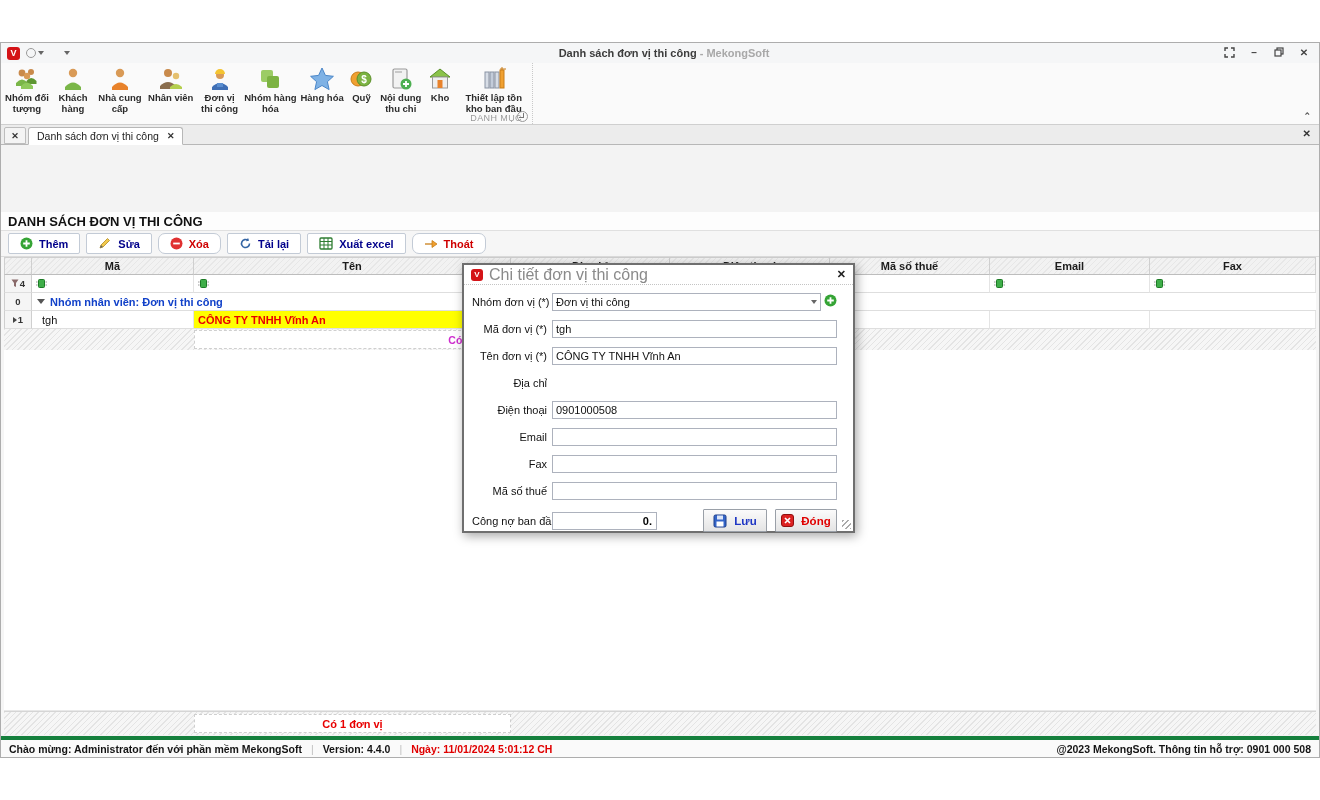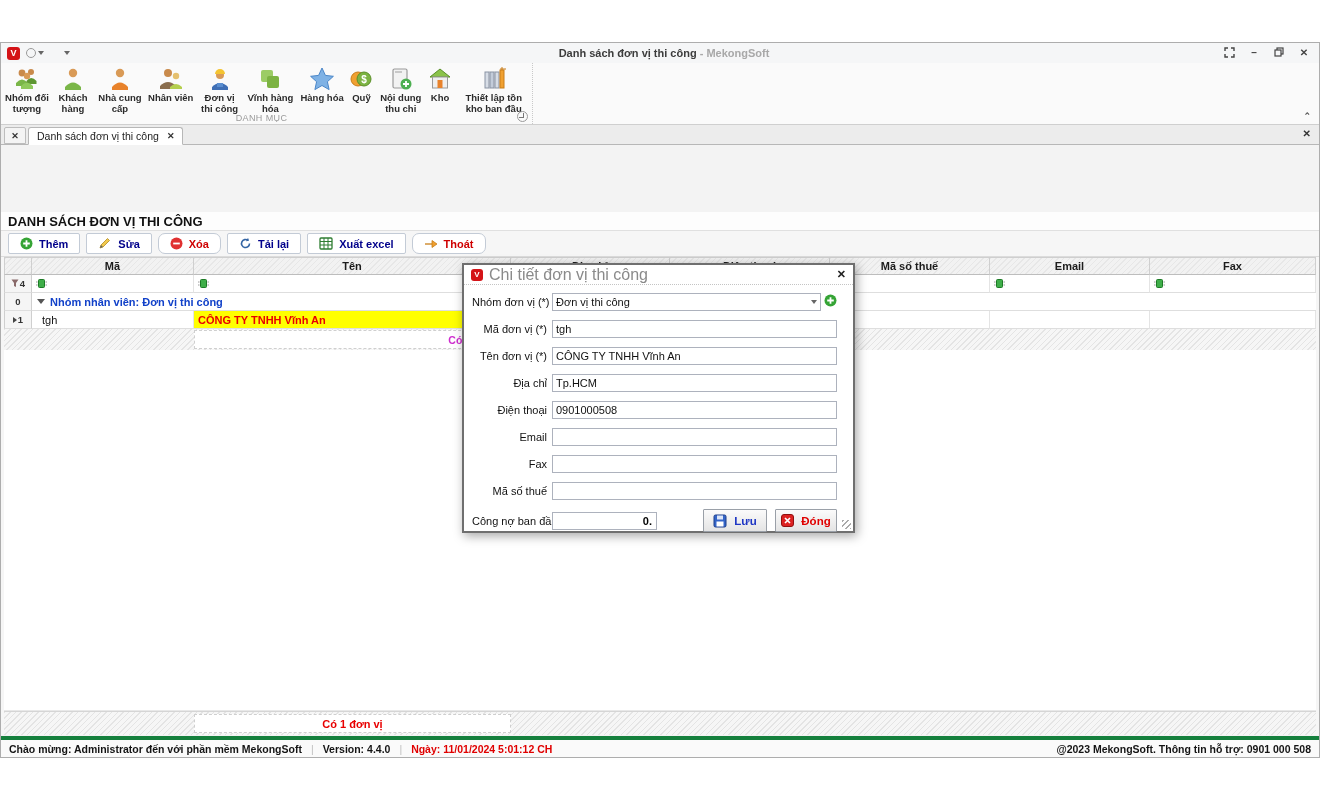--- a/index.html
+++ b/index.html
@@ -33,21 +33,21 @@
   .rtab { padding:3px 13px 4px; font-size:11px; color:#222; border:1px solid transparent; border-bottom:none; white-space:nowrap; }
   .rtab.active { background:#fff; border-color:#c0c0c0; border-radius:2px 2px 0 0; position:relative; top:1px; font-weight:normal; }
 
   
   .ribbon-body { height:62px; background:#fafafa; position:relative; border-bottom:1px solid #cfcfcf; }
   .ribbon-group { position:absolute; left:0; top:0; bottom:0; width:532px; border-right:1px dotted #c9c9c9; }
   .rib-items { display:flex; align-items:flex-start; padding:2px 0 0 2px; height:47px; }
   .rib-item { display:flex; flex-direction:column; align-items:center; justify-content:flex-start; padding:1px 1px; }
   .rib-item .ric { height:26px; display:flex; align-items:center; justify-content:center; }
   .rib-label { font-size:9.5px; font-weight:bold; color:#2b2b2b; text-align:center; line-height:10.5px; margin-top:1px; }
-  .rib-grouplabel { position:absolute; left:0; right:10px; bottom:1px; text-align:center; font-size:9px; color:#9a9a9a; letter-spacing:.4px; }
+  .rib-grouplabel { position:absolute; left:0; right:10px; bottom:1px; text-align:right; font-size:9px; color:#9a9a9a; letter-spacing:.4px; }
   .rib-launcher { position:absolute; right:4px; bottom:2px; width:11px; height:11px; border:1px solid #9a9a9a; border-radius:50%;
     display:flex; align-items:center; justify-content:center; }
   .rib-launcher::after { content:""; width:4px; height:4px; border-right:1.5px solid #777; border-bottom:1.5px solid #777; transform:translate(-1px,-1px) rotate(0deg); }
   .ribbon-collapse { position:absolute; right:8px; bottom:3px; font-size:9px; color:#555; font-weight:bold; }
 
   
   .doc-tabs { height:20px; background:#ececec; display:flex; align-items:flex-end; border-bottom:1px solid #b7b7b7; position:relative; }
   .doc-close-left { width:22px; height:17px; border:1px solid #bdbdbd; background:#f4f4f4; border-radius:2px 2px 0 0; margin:0 2px 0 3px;
     display:flex; align-items:center; justify-content:center; font-size:9px; font-weight:bold; color:#333; }
   .doc-tab { background:#fff; border:1px solid #b7b7b7; border-bottom:1px solid #fff; border-radius:3px 3px 0 0; height:18px;
@@ -214,21 +214,21 @@
             <span class="rib-label">Đơn vị thi công</span>
           </div>
 
           <div class="rib-item" style="width:58px">
             <span class="ric">
               <svg width="24" height="24" viewBox="0 0 24 24">
                   <rect x="3" y="3" width="12" height="12" rx="2" fill="#9ccc65"></rect>
                   <rect x="9" y="9" width="12" height="12" rx="2" fill="#7cb342"></rect>
                 </svg>
             </span>
-            <span class="rib-label">Vĩnh hàng hóa</span>
+            <span class="rib-label">Nhóm hàng hóa</span>
           </div>
 
           <div class="rib-item" style="width:50px">
             <span class="ric">
               <svg width="26" height="24" viewBox="0 0 26 24">
                   <path d="M13 1 l3.4 7.4 8 .9 -6 5.4 1.7 7.9 -7.1 -4.1 -7.1 4.1 1.7 -7.9 -6 -5.4 8 -.9z" fill="#7fb2e5" stroke="#4a86c8" stroke-width="1"></path>
                 </svg>
             </span>
             <span class="rib-label">Hàng hóa</span>
           </div>
@@ -494,21 +494,20 @@
         <input class="f-input" value="tgh" style="">
       </div>
 
       <div class="f-row">
         <span class="f-label">Tên đơn vị (*)</span>
         <input class="f-input" value="CÔNG TY TNHH Vĩnh An" style="">
       </div>
 
       <div class="f-row">
         <span class="f-label">Địa chỉ</span>
-        <input class="f-input" value="Tp.HCM" style="">
       </div>
 
       <div class="f-row">
         <span class="f-label">Điện thoại</span>
         <input class="f-input" value="0901000508" style="">
       </div>
 
       <div class="f-row">
         <span class="f-label">Email</span>
         <input class="f-input" value="" style="">

